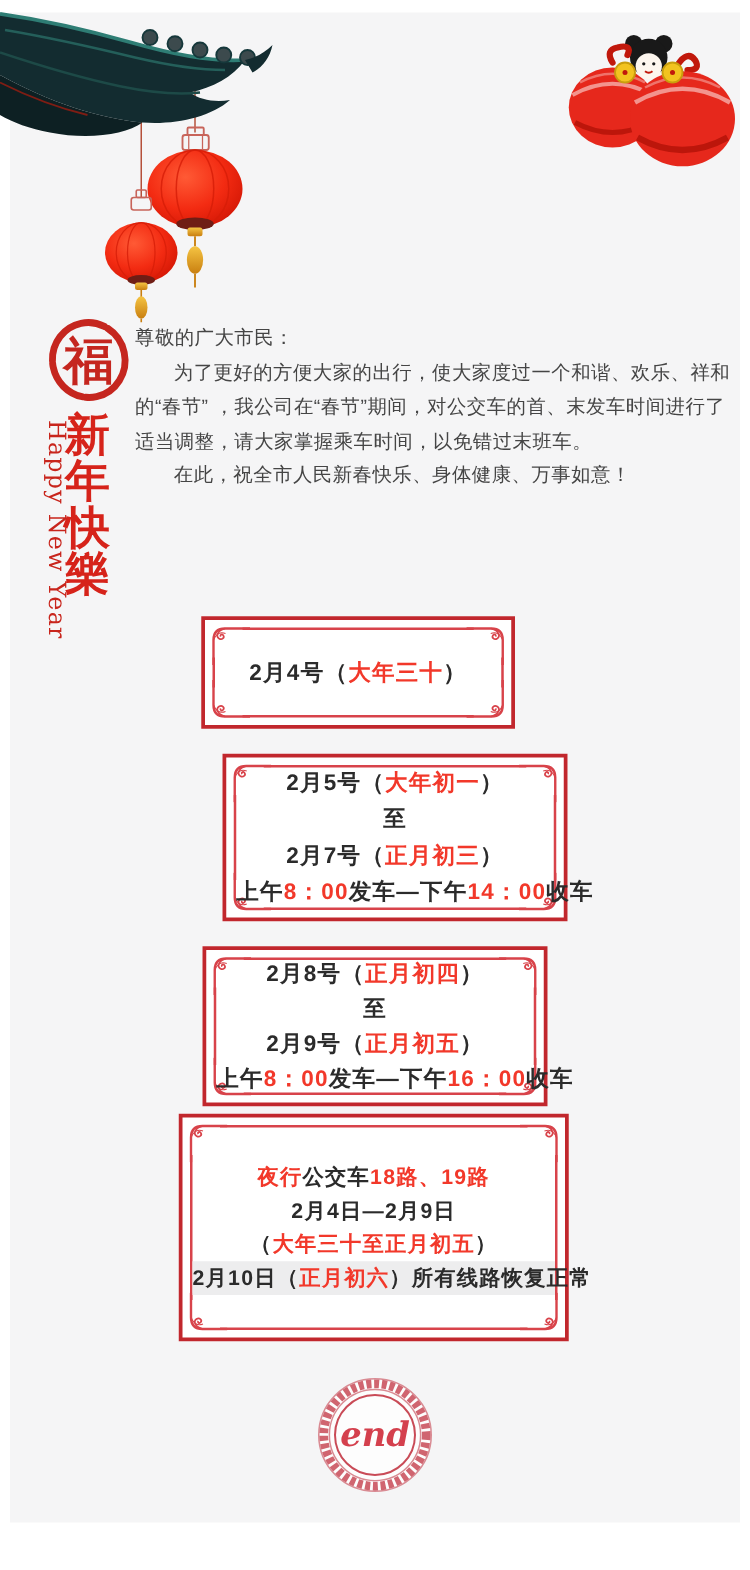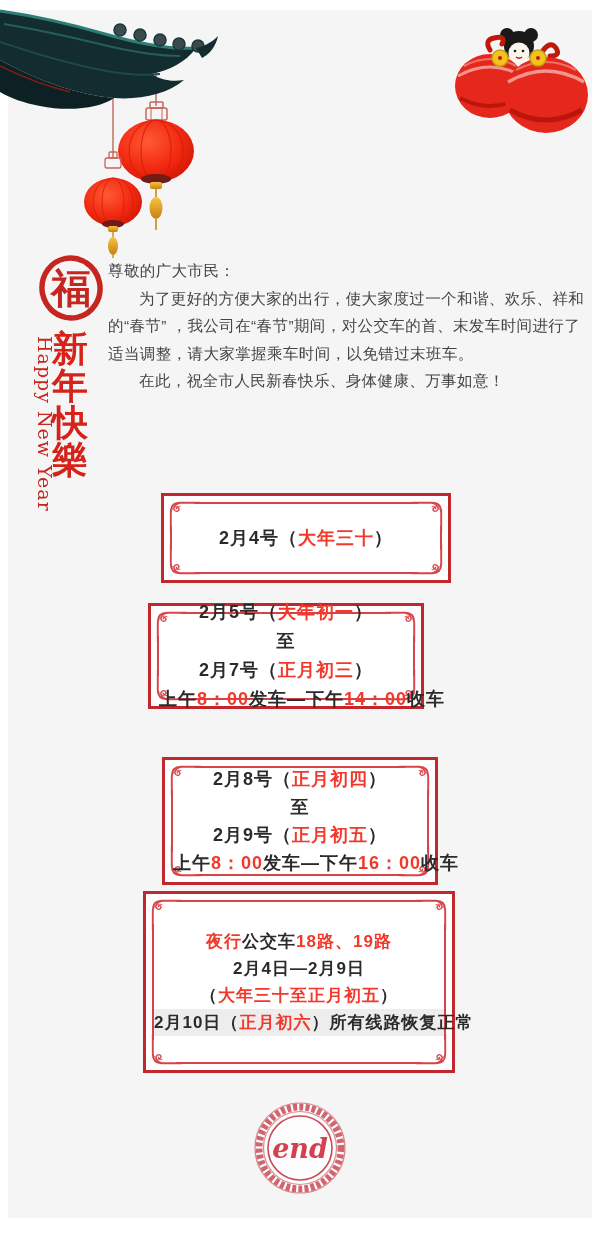--- a/index.html
+++ b/index.html
@@ -37,22 +37,22 @@
   .fl-rig{right:6px;top:30px;bottom:30px;width:2px;}
   .corner{position:absolute;width:32px;height:32px;color:#d8434a;}
   .c-tl{top:4px;left:4px;}
   .c-tr{top:4px;right:4px;transform:scaleX(-1);}
   .c-bl{bottom:4px;left:4px;transform:scaleY(-1);}
   .c-br{bottom:4px;right:4px;transform:scale(-1,-1);}
   .box-content{position:absolute;left:8px;right:8px;top:8px;bottom:8px;
                display:flex;flex-direction:column;justify-content:center;}
   .box-line{width:100%;text-align:center;white-space:nowrap;}
   .sched-box .box-line{font-weight:700;letter-spacing:1px;}
-  .box-1{left:161px;top:493px;width:290px;height:90px;}
-  .box-2{left:148px;top:603px;width:276px;height:106px;}
+  .box-1{left:161px;top:493px;width:251px;height:90px;}
+  .box-2{left:178px;top:603px;width:276px;height:134px;}
   .box-3{left:162px;top:757px;width:276px;height:128px;}
   .box-4{left:143px;top:891px;width:312px;height:182px;}
   .box-1 .box-line{font-size:18px;line-height:36px;}
   .box-2 .box-line{font-size:18px;line-height:29px;}
   .box-3 .box-line{font-size:18px;line-height:28px;}
   .box-4 .box-line{font-size:17px;line-height:27px;}
   .strip{background:#ededee;}
 
   .seg-r{color:#f2382a;}
   .seg-k{color:#2b2b2b;}

